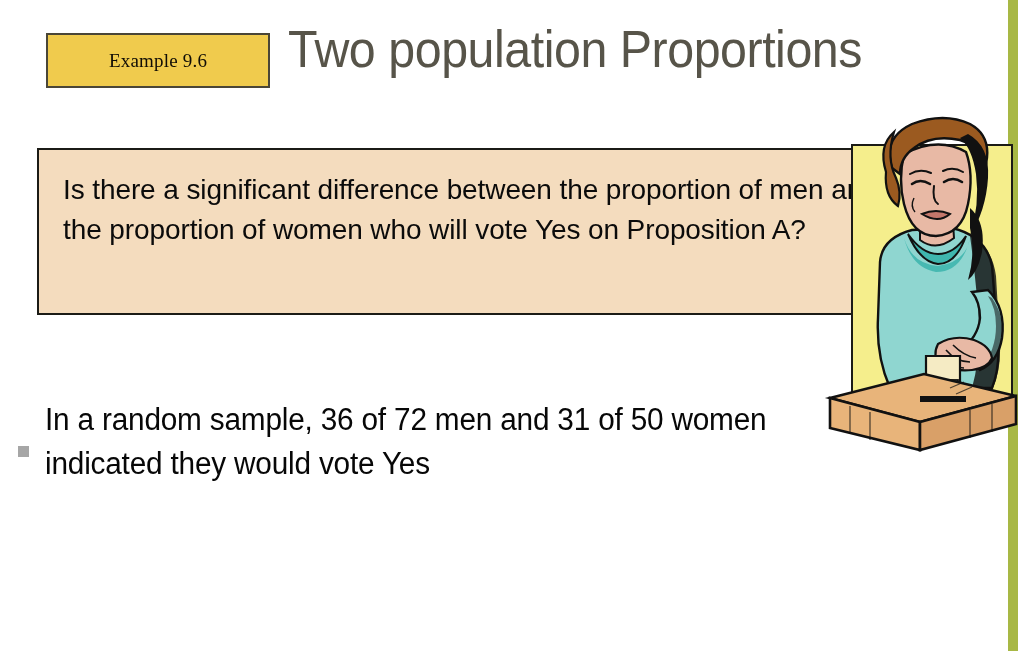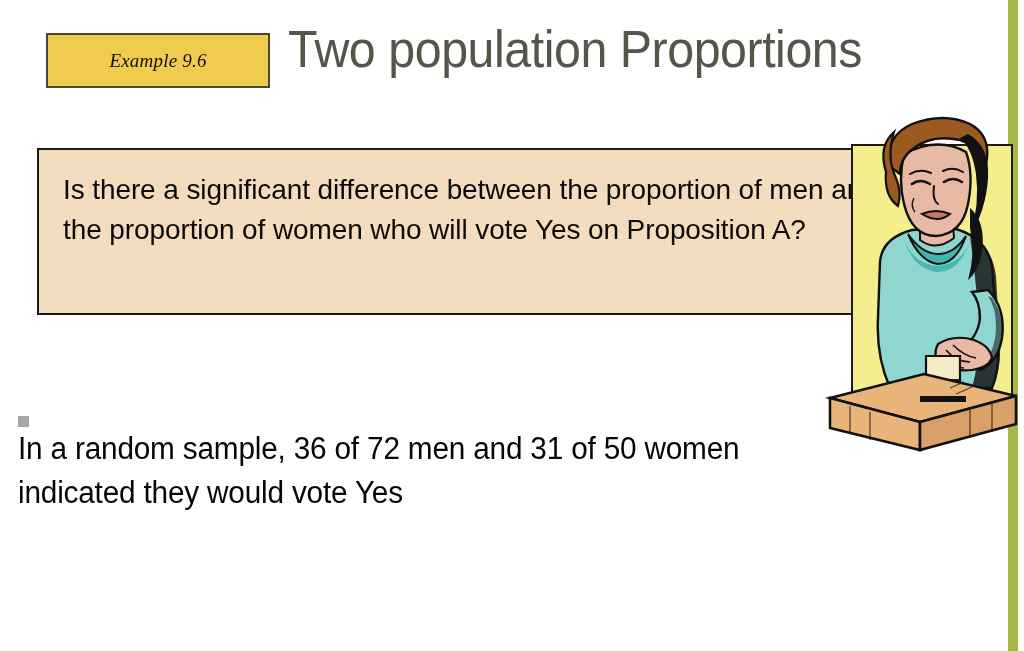--- a/index.html
+++ b/index.html
@@ -34,21 +34,20 @@
     left: 46px;
     top: 33px;
     width: 224px;
     height: 55px;
     background: #F0CB4D;
     border: 2px solid #4A4637;
     box-sizing: border-box;
     display: flex;
     align-items: center;
     justify-content: center;
-    font-style: italic;
   }
   #example-badge-label {
     font-family: "Liberation Serif", serif;
     font-size: 19px;
     color: #100D06;
     letter-spacing: 0.2px;
     white-space: nowrap;
   }
   #slide-title {
     position: absolute;
@@ -79,22 +78,21 @@
     font-size: 28px;
     line-height: 1.42;
     color: #0B0B0B;
     letter-spacing: -0.1px;
   }
 
   
   .bullet-row {
     position: absolute;
     display: flex;
-    align-items: flex-start;
-    flex-direction: column;
+    align-items: center;
   }
   #bullet-row-0 { left: 18px; top: 398px; width: 800px; }
   #bullet-row-1 { left: 18px; top: 546px; width: 800px; }
 
   .bullet-marker {
     width: 11px;
     height: 11px;
     background: #A6A6A6;
     flex: 0 0 auto;
     margin-top: 18px;

